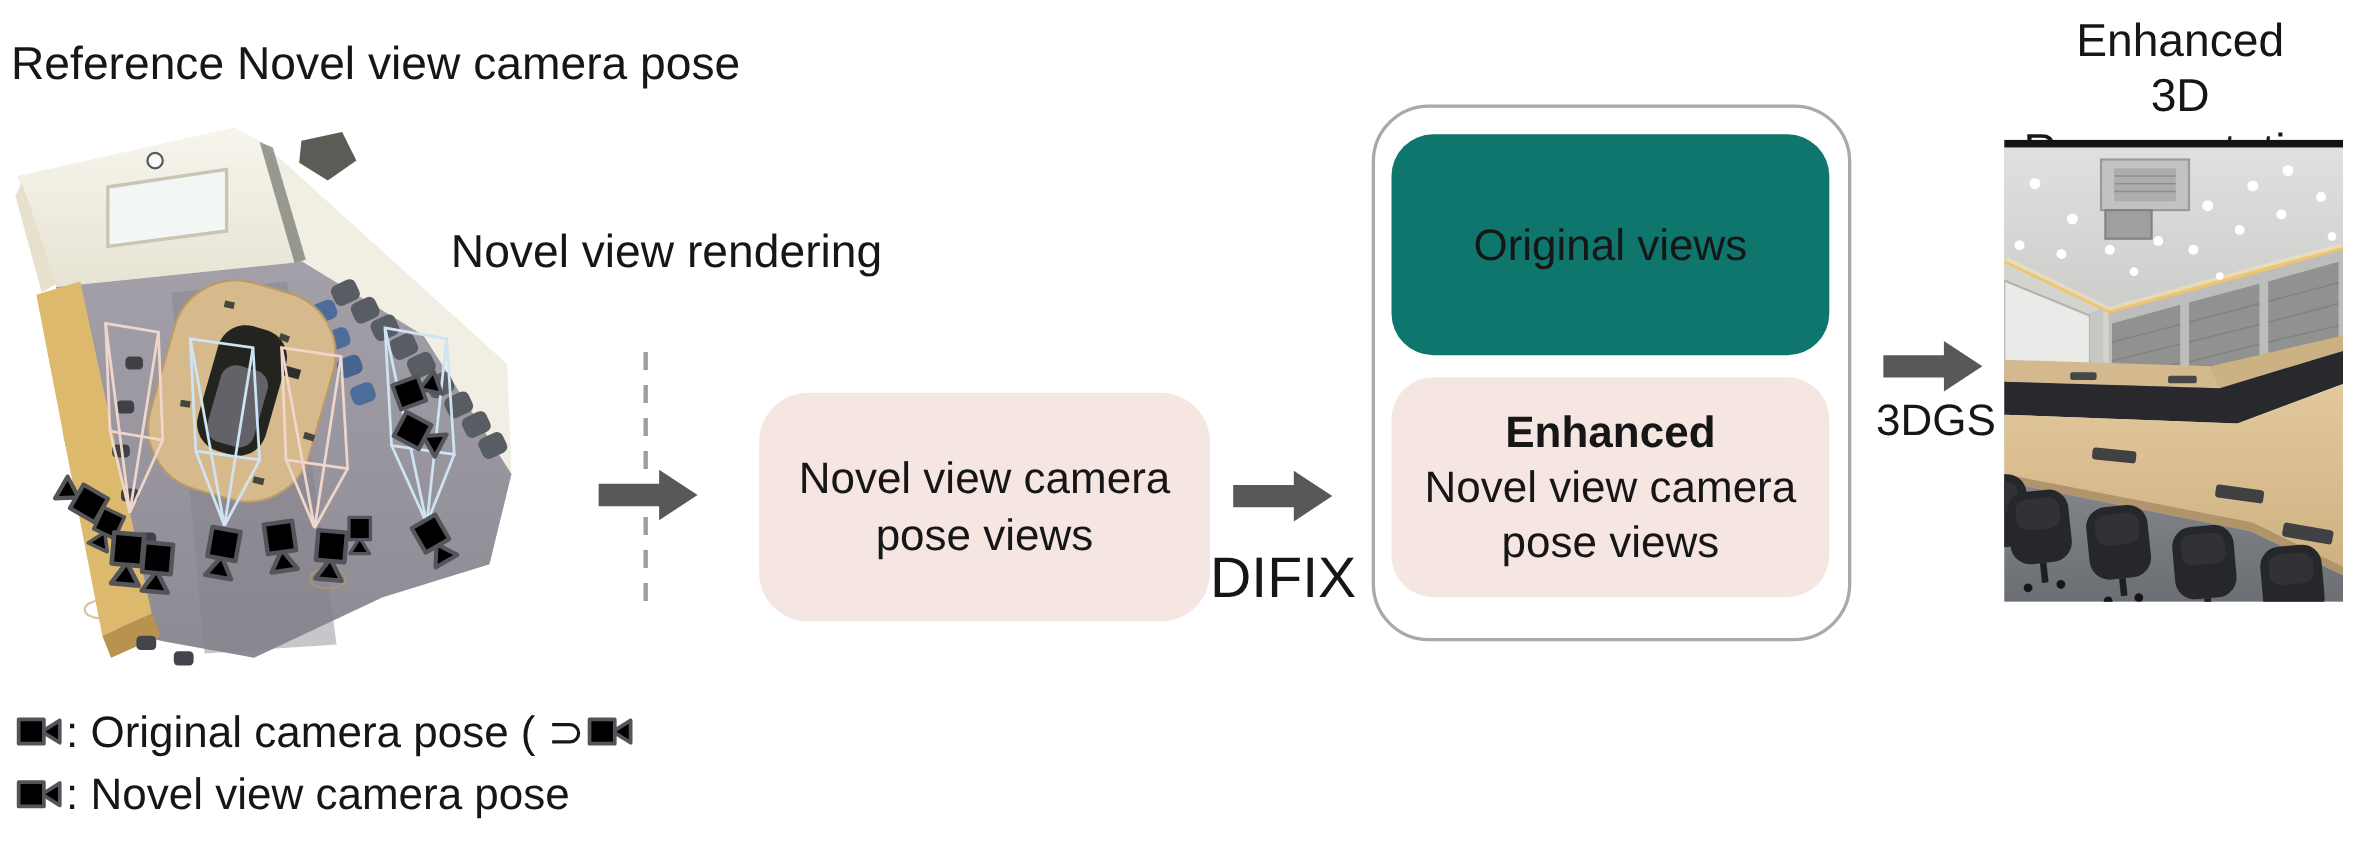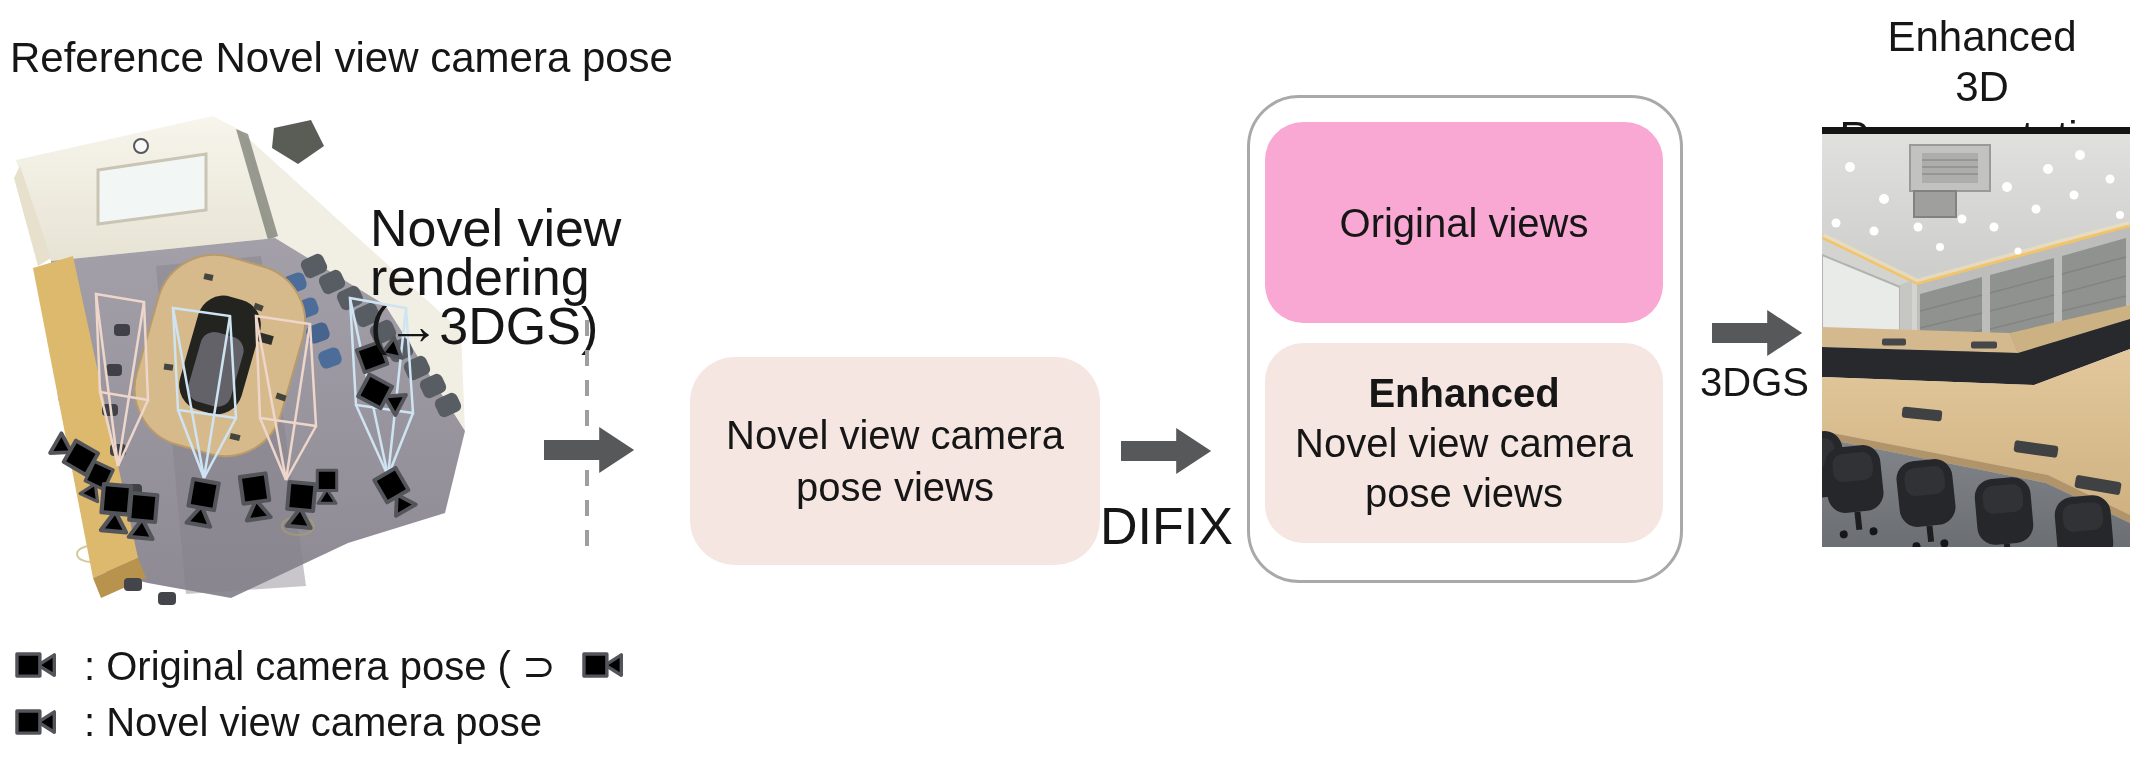--- a/index.html
+++ b/index.html
@@ -9,56 +9,56 @@
     font-family:"Liberation Sans","DejaVu Sans",sans-serif;
   }
   .abs{position:absolute;}
   .u{text-decoration-thickness:3px;text-underline-offset:7px;}
   .bold{font-weight:bold;}
 
   
   #main-title{left:10px;top:34px;font-size:42px;white-space:nowrap;}
 
   
-  #scene-caption{left:370px;top:204px;width:432px;text-align:left;
-    font-size:52px;line-height:49px;}
+  #scene-caption{left:370px;top:204px;width:432px;text-align:right;
+    font-size:42px;line-height:49px;}
 
   
   #dashed-line{left:585px;top:320px;width:4px;height:238px;
     background:repeating-linear-gradient(to bottom,#9e9e9e 0 16px,transparent 16px 30px);}
 
   
   .flow-arrow{width:92px;height:50px;}
   #arrow-1{left:544px;top:425px;}
   #arrow-2{left:1121px;top:426px;}
   #arrow-3{left:1712px;top:308px;}
 
   
   .soft-box{display:flex;flex-direction:column;align-items:center;justify-content:center;
     text-align:center;font-size:40px;line-height:52px;}
   #box-novel-views{left:690px;top:357px;width:410px;height:208px;border-radius:45px;
     background:#f5e6e2;}
   #difix-label{left:1100px;top:496px;width:130px;text-align:center;font-size:52px;}
   #group-container{left:1247px;top:95px;width:436px;height:488px;border-radius:52px;
     background:#ffffff;border:3px solid #a9a9a9;box-sizing:border-box;}
   #box-original-views{left:1265px;top:122px;width:398px;height:201px;border-radius:38px;
-    background:#f9a8d4;}
+    background:#0f766e;}
   #box-enhanced-views{left:1265px;top:343px;width:398px;height:200px;border-radius:38px;
     background:#f5e6e2;line-height:50px;}
-  #threedgs-label{left:1700px;top:360px;width:120px;text-align:left;font-size:40px;}
+  #threedgs-label{left:1700px;top:360px;width:120px;text-align:center;font-size:40px;}
 
   
   #result-title{left:1810px;top:12px;width:344px;text-align:center;font-size:42px;line-height:50px;}
   #result-photo{left:1822px;top:127px;width:308px;height:420px;}
 
   
   #scene{left:6px;top:106px;width:500px;height:500px;}
 
   
-  .legend-row{display:flex;align-items:center;gap:24px;font-size:40px;white-space:pre;}
+  .legend-row{display:flex;align-items:center;gap:0;font-size:40px;white-space:pre;}
   #legend-row-original{left:12px;top:643px;}
   #legend-row-novel{left:12px;top:700px;text-align:right;}
   .legend-cam{width:48px;height:32px;flex:0 0 auto;}
 </style>
 </head>
 <body>
 
 <div id="main-title" class="abs"><span>Reference </span><span class="u">Novel view camera pose</span></div>
 
 <svg id="scene" class="abs" viewBox="0 0 500 500" xmlns="http://www.w3.org/2000/svg">
@@ -175,21 +175,20 @@
     <use href="#cam" xlink:href="#cam" style="color:#d6cdee" transform="translate(321,377) rotate(90) scale(0.75)"></use>
     <use href="#cam" xlink:href="#cam" style="color:#f4e0d8" transform="translate(295,394) rotate(95) scale(1.0)"></use>
     <use href="#cam" xlink:href="#cam" style="color:#cde1f0" transform="translate(369,250) rotate(-20) scale(0.9)"></use>
     <use href="#cam" xlink:href="#cam" style="color:#cde1f0" transform="translate(372,287) rotate(28) scale(0.95)"></use>
     <use href="#cam" xlink:href="#cam" style="color:#cde1f0" transform="translate(387,382) rotate(60) scale(0.95)"></use>
   </g>
 </svg>
 
 <div id="scene-caption" class="abs">
   <div>Novel view rendering</div>
-  <div>(→3DGS)</div>
 </div>
 
 <div id="dashed-line" class="abs"></div>
 
 <svg id="arrow-1" class="abs flow-arrow" viewBox="0 0 100 54" xmlns="http://www.w3.org/2000/svg">
   <polygon points="0,16 60,16 60,2 98,27 60,52 60,38 0,38" fill="#57585a"></polygon>
 </svg>
 
 <div id="box-novel-views" class="abs soft-box">
   <div><span class="u">Novel view camera</span></div>

